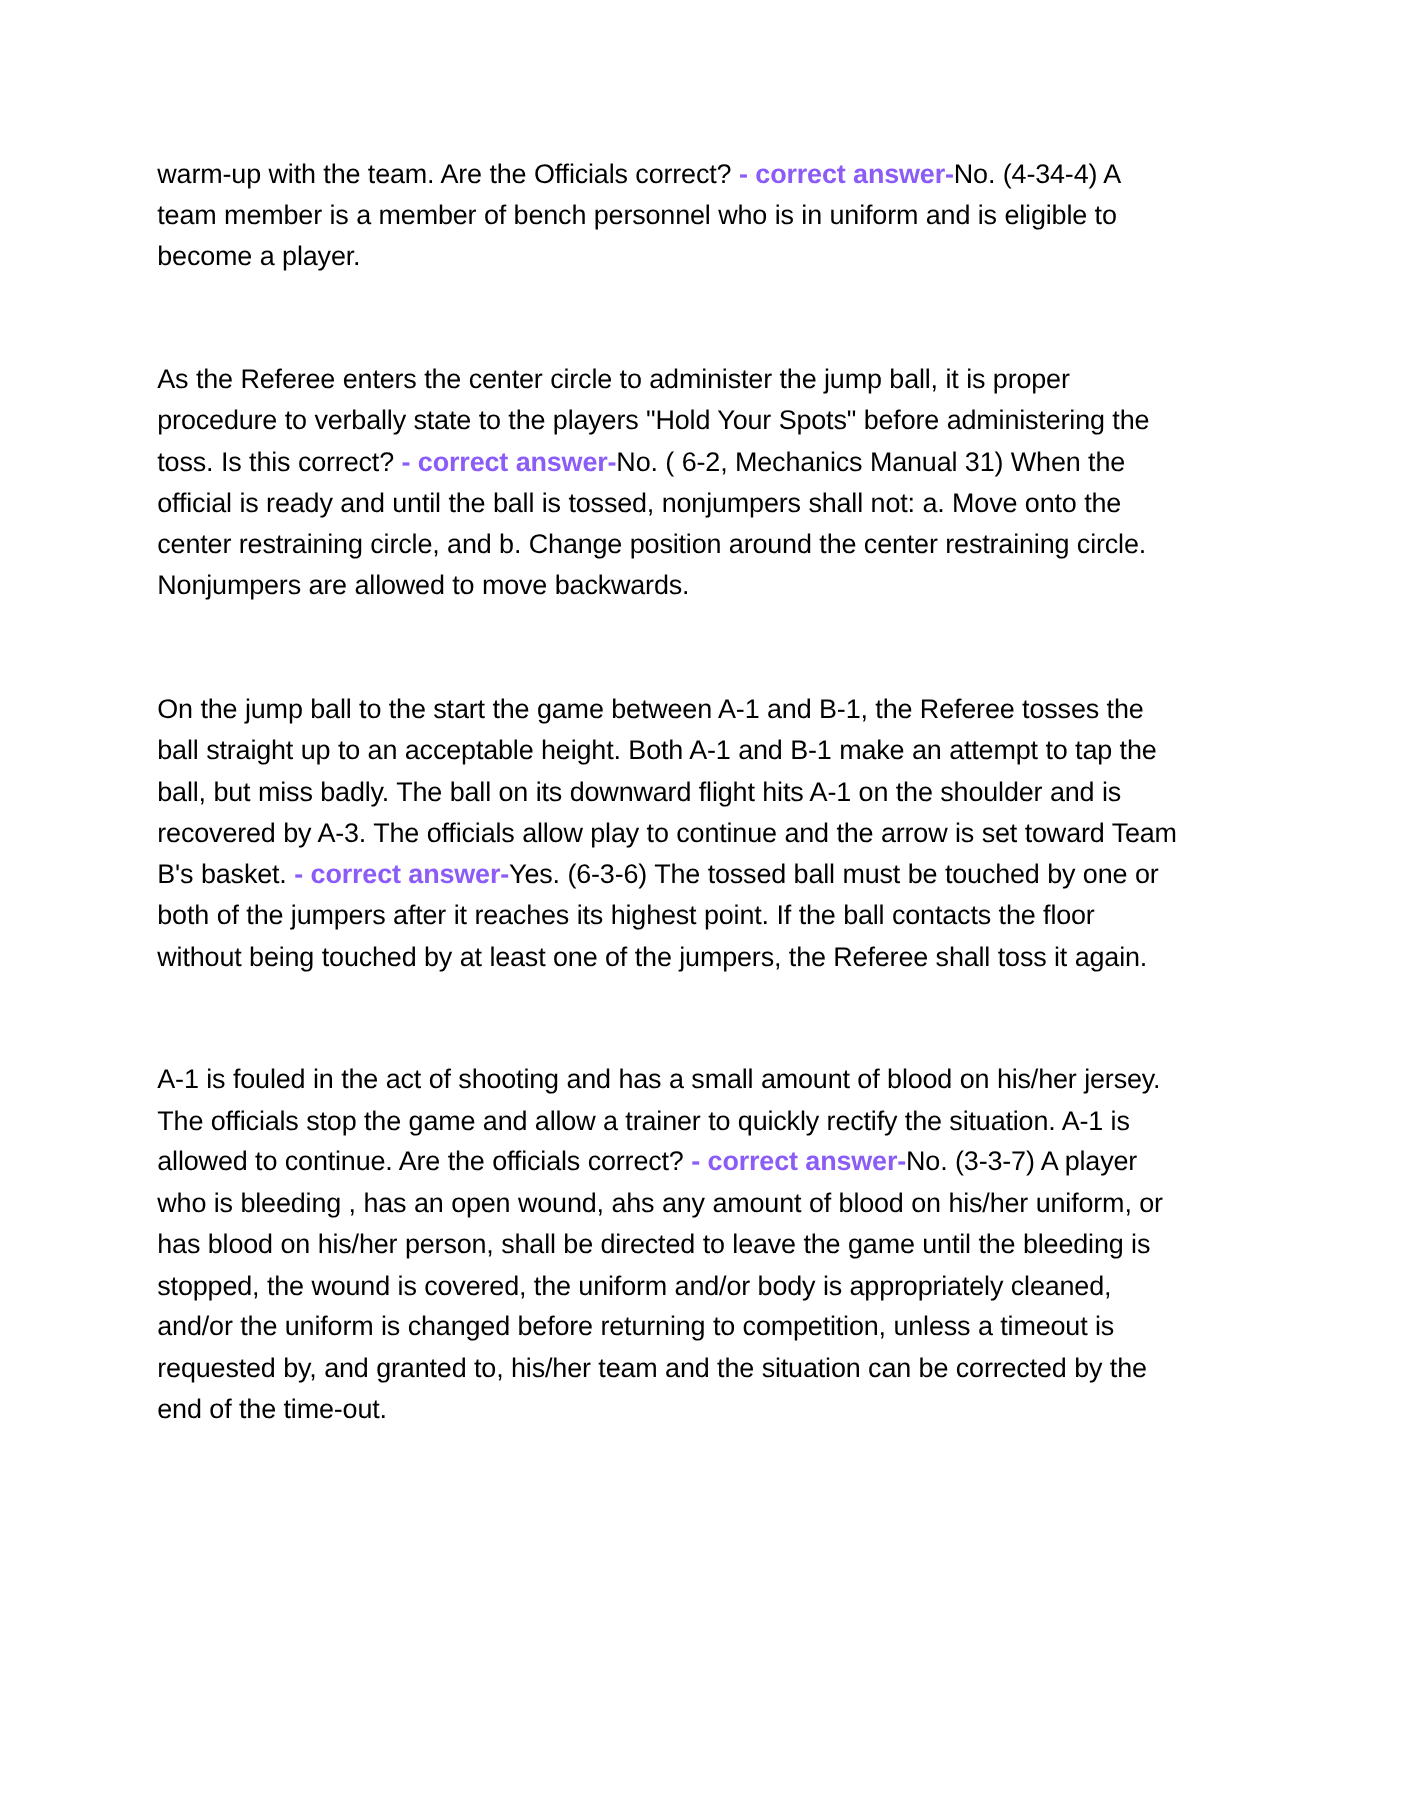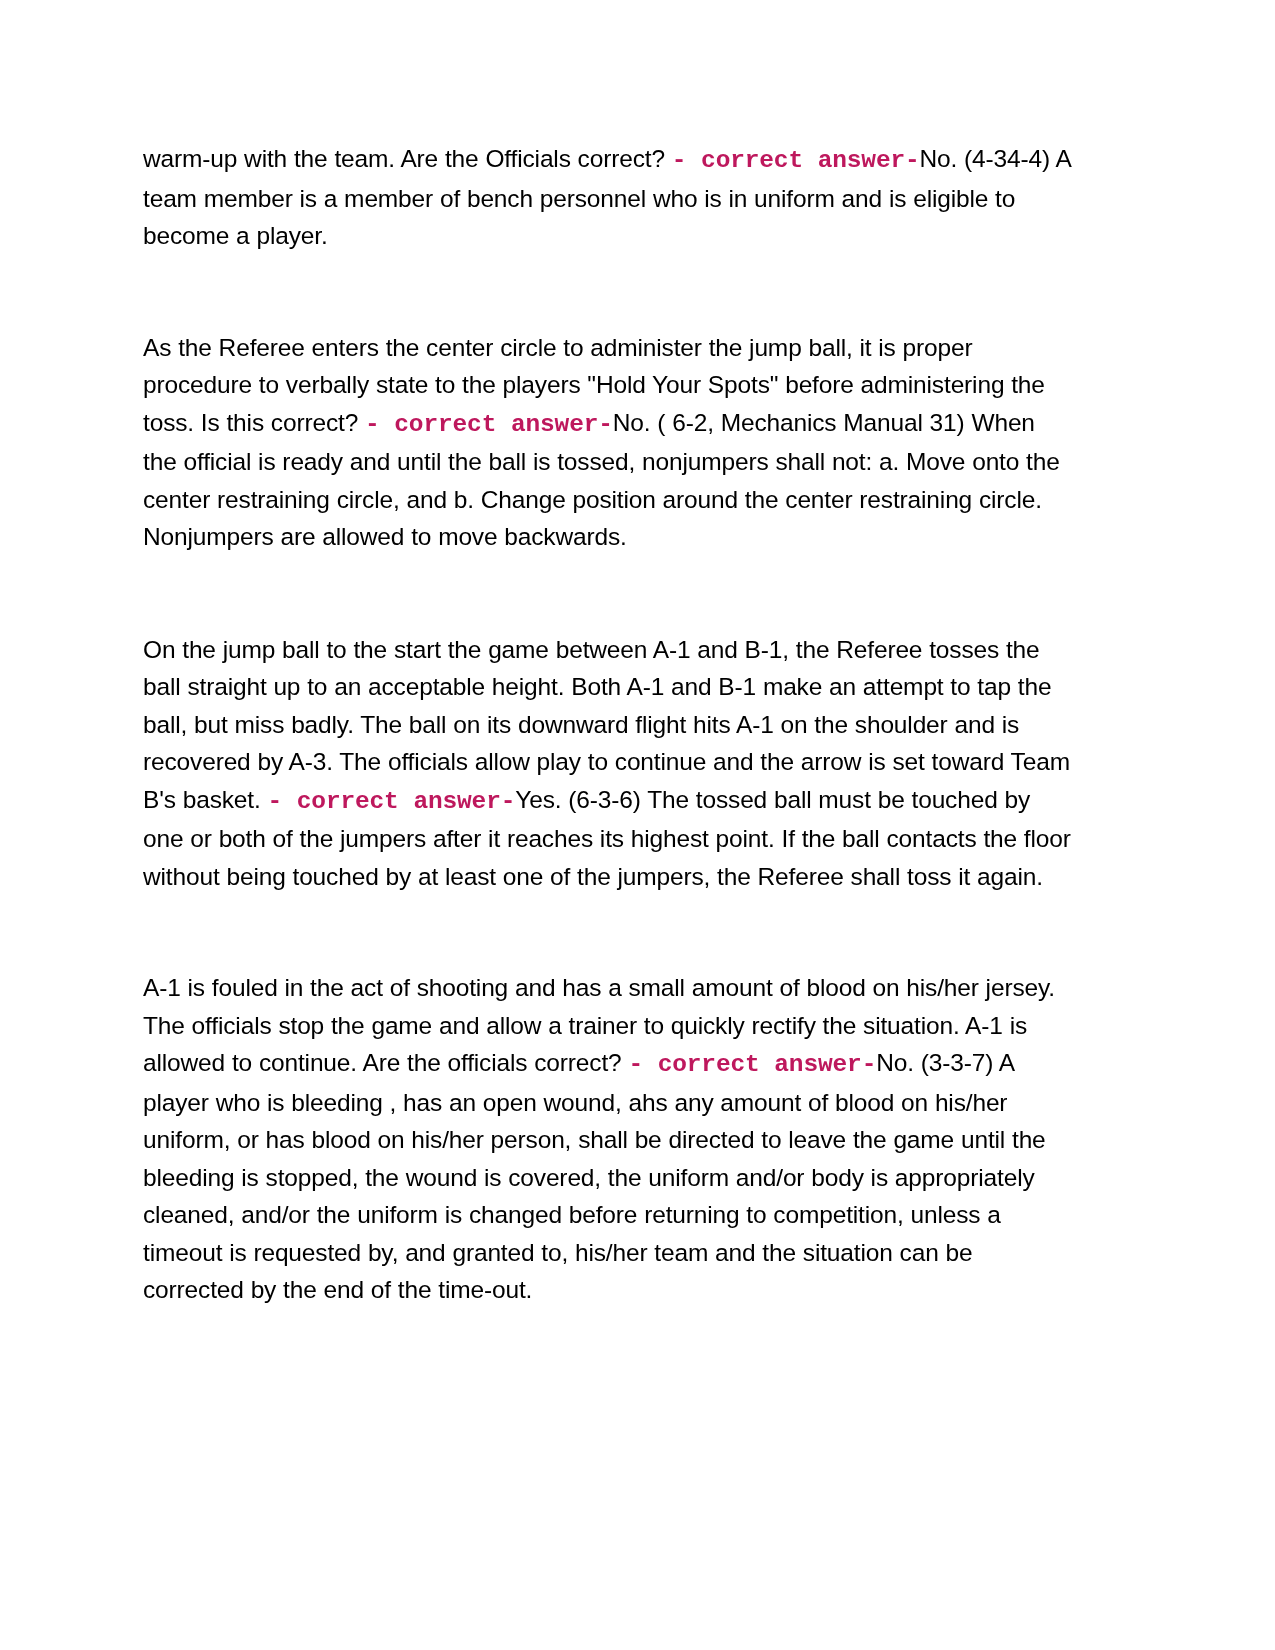--- a/index.html
+++ b/index.html
@@ -34,23 +34,22 @@
     letter-spacing: -0.15px;
     color: #000000;
     margin: 0 0 0 0;
     text-align: left;
     word-spacing: 0.2px;
   }
   .gap-1 { height: 74px; }
   .gap-2 { height: 75px; }
   .gap-3 { height: 74px; }
   .answer {
-    color: #be185d;
+    color: #8b5cf6;
     font-weight: bold;
-    font-family: Liberation Mono, monospace;
   }
   .para span { white-space: normal; }
 </style>
 </head>
 <body>
 
 <div class="page">
   <div class="content">
 
     <p class="para"><span>warm-up with the team. Are the Officials correct? </span><span class="answer">- correct answer-</span><span>No. (4-34-4) A team member is a member of bench personnel who is in uniform and is eligible to become a player.</span></p>

